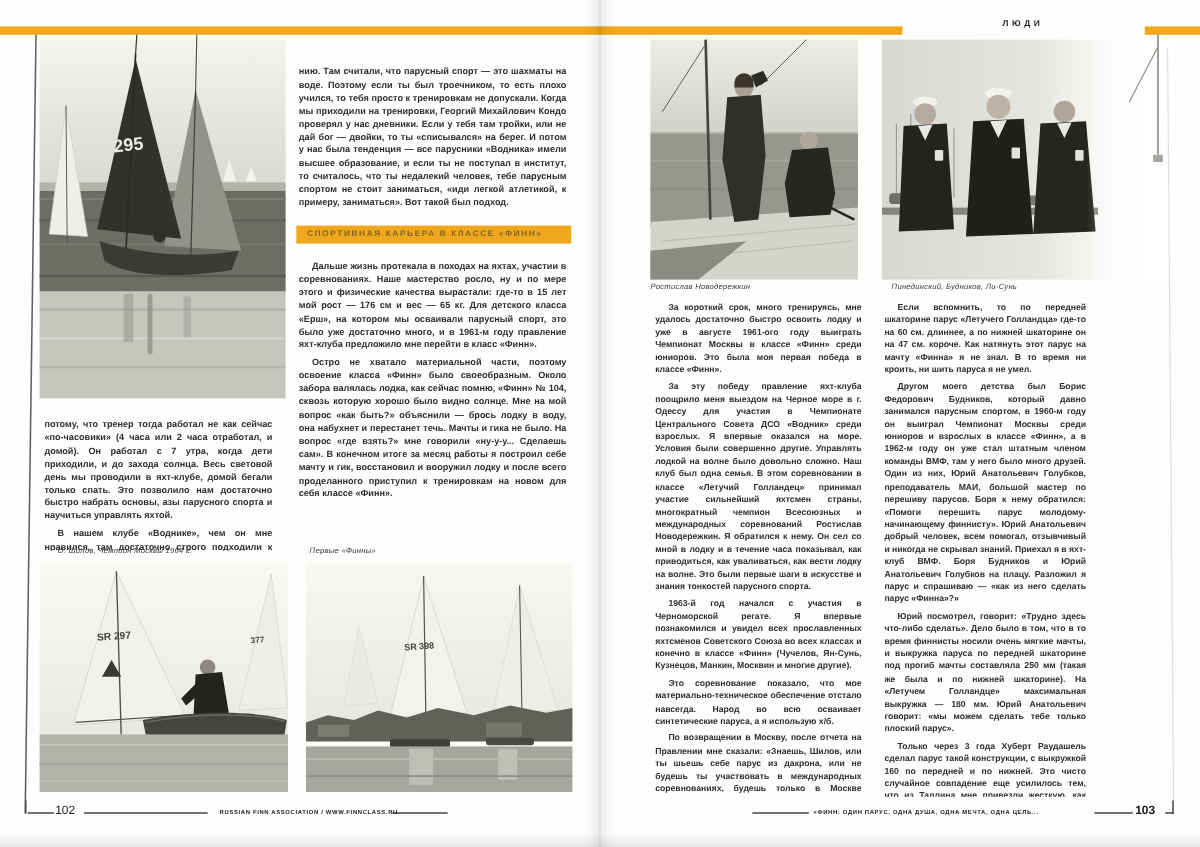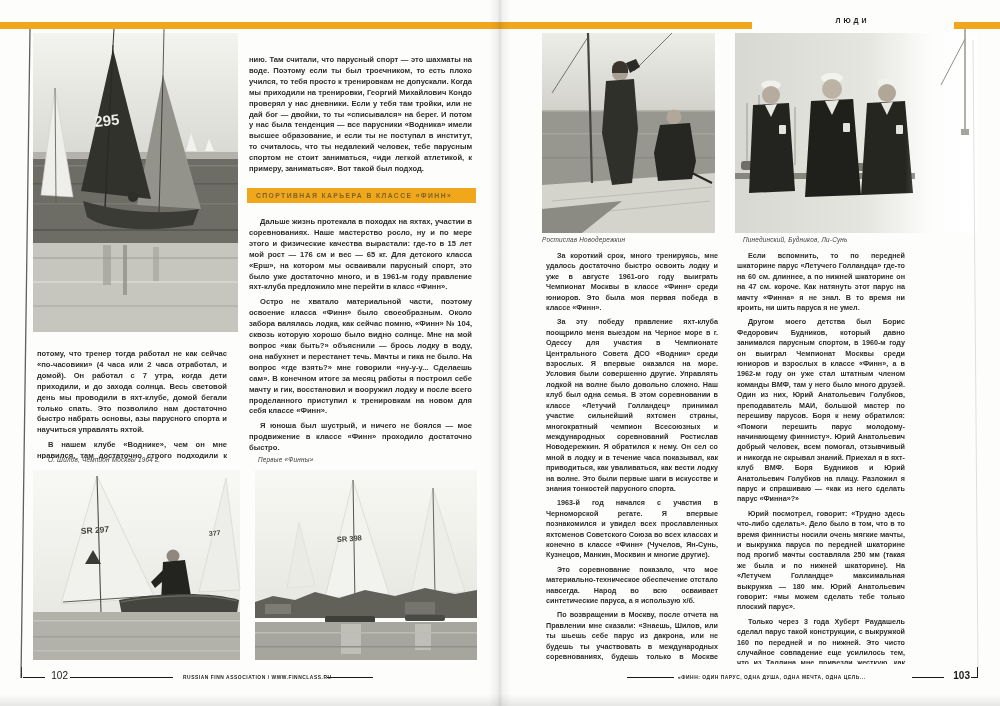--- a/index.html
+++ b/index.html
@@ -10,21 +10,21 @@
   .col{position:absolute;text-align:justify;font-size:7.6px;line-height:10.9px;color:#2e2e2e;overflow:hidden;}
   .col.rp{font-size:7.2px;line-height:10.4px;}
   .col p{margin:4px;text-indent:11px;font-weight:bold;}
   .col p.ni{text-indent:0;}
   .heading-bar{position:absolute;background:#F1A71C;display:flex;align-items:center;}
   .heading-bar span{font-size:6.8px;font-weight:bold;letter-spacing:1.4px;color:#7d6428;padding-left:9px;white-space:nowrap;}
   .cap{position:absolute;font-style:italic;font-size:6.4px;color:#3a3a3a;letter-spacing:0.2px;white-space:nowrap;}
   .photo{position:absolute;display:block;overflow:visible;}
   .frule{position:absolute;height:1.2px;background:#191919;}
   .ftick{position:absolute;width:1.2px;background:#191919;}
-  .fnum{position:absolute;font-size:10px;color:#191919;text-align:right;}
+  .fnum{position:absolute;font-size:10px;color:#191919;text-align:left;}
   .flabel{position:absolute;font-size:4.9px;font-weight:bold;letter-spacing:0.55px;color:#222;white-space:nowrap;}
   .fold{position:absolute;left:489px;top:0;width:22px;height:706px;pointer-events:none;
         background:linear-gradient(90deg,rgba(0,0,0,0) 0%,rgba(0,0,0,0.06) 40%,rgba(0,0,0,0.12) 50%,rgba(0,0,0,0.05) 60%,rgba(0,0,0,0) 100%);}
   .bottom-shadow{position:absolute;left:0;top:694px;width:1000px;height:12px;pointer-events:none;
         background:linear-gradient(180deg,rgba(0,0,0,0) 0%,rgba(0,0,0,0.09) 100%);}
   svg text{font-family:"Liberation Sans",sans-serif;}
 </style>
 </head>
 <body>
 
@@ -77,21 +77,20 @@
       <p class="ni">нию. Там считали, что парусный спорт — это шахматы на воде. Поэтому если ты был троечником, то есть плохо учился, то тебя просто к тренировкам не допускали. Когда мы приходили на тренировки, Георгий Михайлович Кондо проверял у нас дневники. Если у тебя там тройки, или не дай бог — двойки, то ты «списывался» на берег. И потом у нас была тенденция — все парусники «Водника» имели высшее образование, и если ты не поступал в институт, то считалось, что ты недалекий человек, тебе парусным спортом не стоит заниматься, «иди легкой атлетикой, к примеру, заниматься». Вот такой был подход.</p>
     </div>
 
     <div class="heading-bar" style="left:247px;top:188px;width:229px;height:14.5px;">
       <span>СПОРТИВНАЯ КАРЬЕРА В КЛАССЕ «ФИНН»</span>
     </div>
 
     <div class="col" style="left:245px;top:213px;width:231px;height:246px;">
       <p>Дальше жизнь протекала в походах на яхтах, участии в соревнованиях. Наше мастерство росло, ну и по мере этого и физические качества вырастали: где-то в 15 лет мой рост — 176 см и вес — 65 кг. Для детского класса «Ерш», на котором мы осваивали парусный спорт, это было уже достаточно много, и в 1961-м году правление яхт-клуба предложило мне перейти в класс «Финн».</p>
       <p>Остро не хватало материальной части, поэтому освоение класса «Финн» было своеобразным. Около забора валялась лодка, как сейчас помню, «Финн» № 104, сквозь которую хорошо было видно солнце. Мне на мой вопрос «как быть?» объяснили — брось лодку в воду, она набухнет и перестанет течь. Мачты и гика не было. На вопрос «где взять?» мне говорили «ну-у-у... Сделаешь сам». В конечном итоге за месяц работы я построил себе мачту и гик, восстановил и вооружил лодку и после всего проделанного приступил к тренировкам на новом для себя классе «Финн».</p>
-      <p>Я юноша был шустрый, и ничего не боялся — мое продвижение в классе «Финн» проходило достаточно быстро.</p>
     </div>
 
     <div class="col" style="left:33px;top:345px;width:198px;height:114px;">
       <p class="ni">потому, что тренер тогда работал не как сейчас «по-часовики» (4 часа или 2 часа отработал, и домой). Он работал с 7 утра, когда дети приходили, и до захода солнца. Весь световой день мы проводили в яхт-клубе, домой бегали только спать. Это позволило нам достаточно быстро набрать основы, азы парусного спорта и научиться управлять яхтой.</p>
       <p>В нашем клубе «Воднике», чем он мне нравился, там достаточно строго подходили к образова-</p>
     </div>
 
     <div class="cap" style="left:48px;top:456px;">О. Шилов, Чемпион Москвы 1964 г.</div>
     <div class="cap" style="left:258px;top:456px;">Первые «Финны»</div>
 

